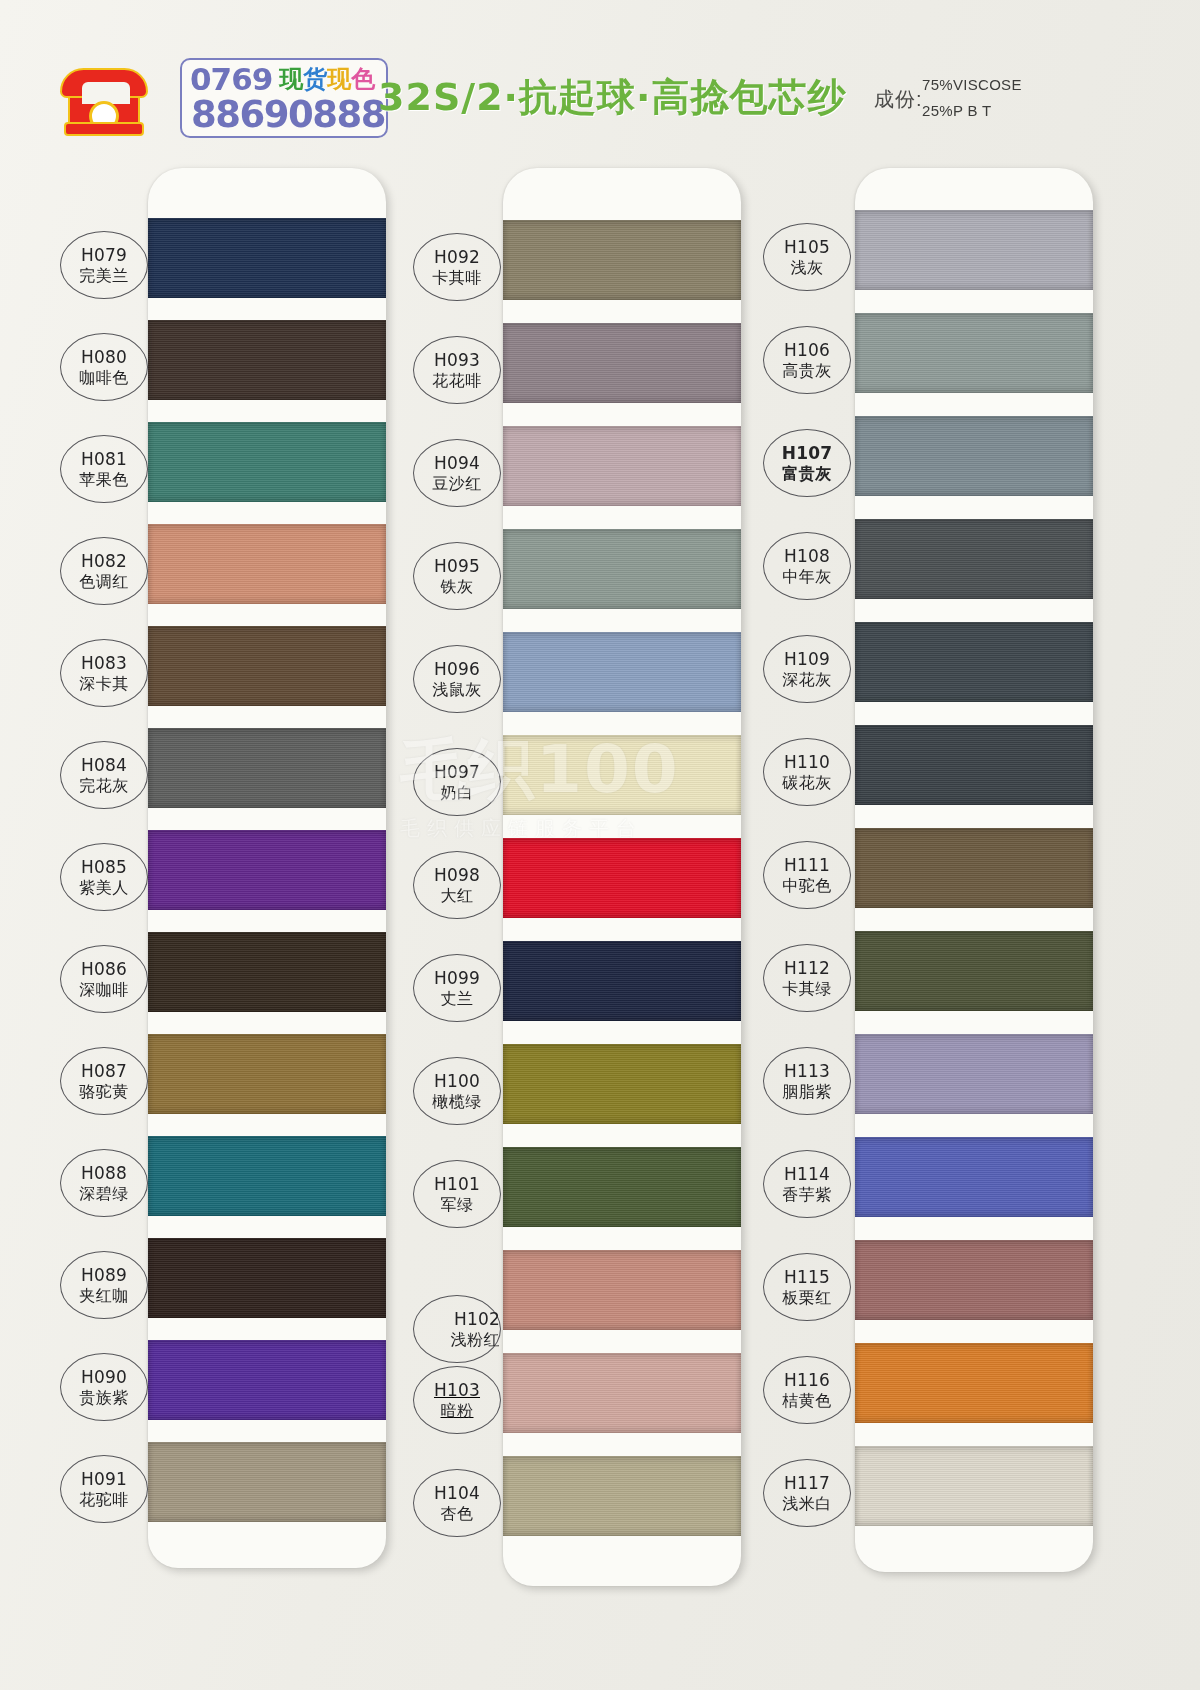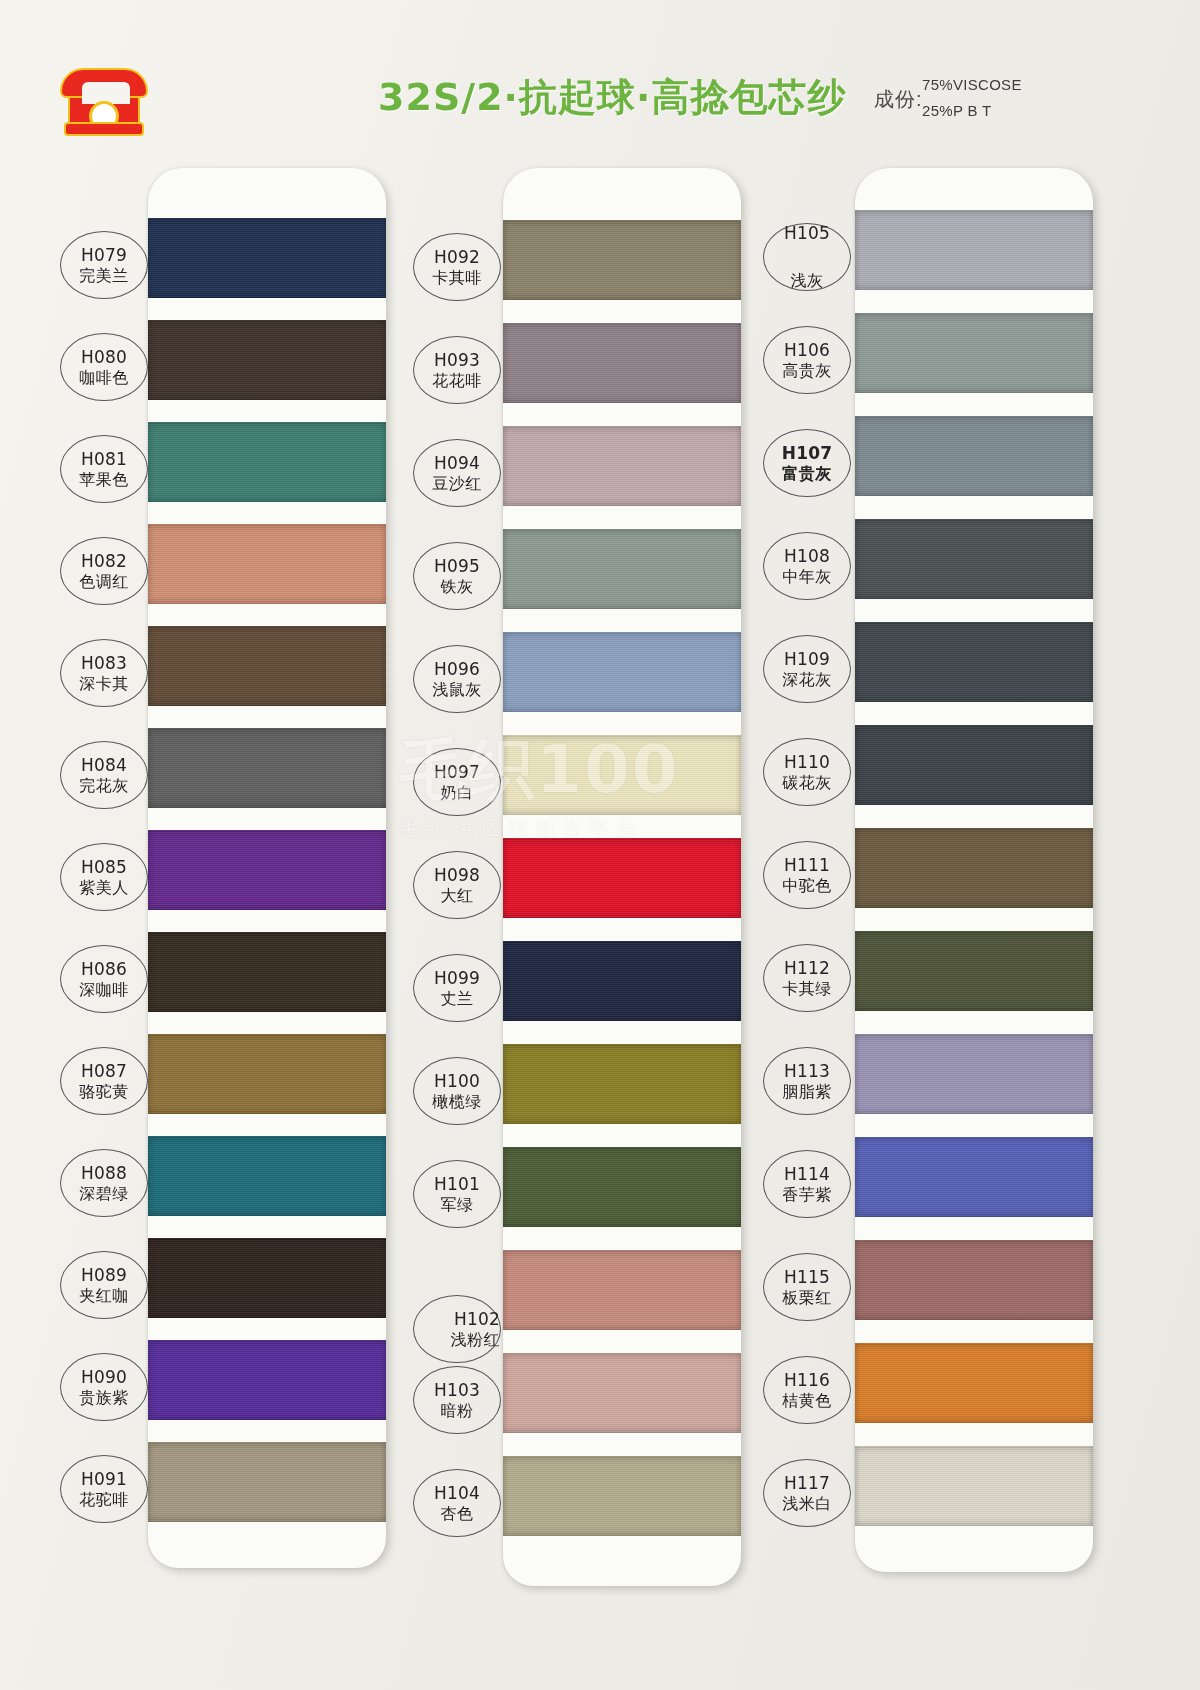--- a/index.html
+++ b/index.html
@@ -167,20 +167,27 @@
 <div id="card">
 
   <div class="header">
 
     <div class="phone-logo">
       <div class="tel-glyph">
         <div class="tel-body"></div>
         <div class="tel-handle"></div>
         <div class="tel-dial"></div>
         <div class="tel-base"></div>
+      </div>
+      <div class="tel-box">
+        <div class="tel-line1">
+          <span class="tel-code">0769</span>
+          <span class="xh"><i class="c1">现</i><i class="c2">货</i><i class="c3">现</i><i class="c4">色</i></span>
+        </div>
+        <div class="tel-num">88690888</div>
       </div>
     </div>
 
     <div class="title">32S/2·抗起球·高捻包芯纱</div>
 
     <div class="comp">
       <div class="comp-label">成份:</div>
       <div class="comp-lines">
         <div>75%VISCOSE</div>
         <div>25%P B T</div>
@@ -310,21 +317,21 @@
         <div class="cname">橄榄绿</div>
       </div>
       <div class="bubble" style="top: 992px;">
         <div class="code">H101</div>
         <div class="cname">军绿</div>
       </div>
       <div class="bubble" style="top: 1127px; align-items: flex-end;">
         <div class="code">H102</div>
         <div class="cname">浅粉红</div>
       </div>
-      <div class="bubble" style="top: 1198px;">
+      <div class="bubble" style="top: 1198px; text-decoration: underline;">
         <div class="code">H103</div>
         <div class="cname">暗粉</div>
       </div>
       <div class="bubble" style="top: 1301px;">
         <div class="code">H104</div>
         <div class="cname">杏色</div>
       </div>
     </div>
   <div class="col col3">
     <div class="strip">
@@ -335,21 +342,21 @@
         <div class="swatch" style="top: 454px; height: 80px; background: rgb(61, 70, 76);"></div>
         <div class="swatch" style="top: 557px; height: 80px; background: rgb(58, 65, 71);"></div>
         <div class="swatch" style="top: 660px; height: 80px; background: rgb(107, 90, 64);"></div>
         <div class="swatch" style="top: 763px; height: 80px; background: rgb(77, 83, 56);"></div>
         <div class="swatch" style="top: 866px; height: 80px; background: rgb(154, 148, 181);"></div>
         <div class="swatch" style="top: 969px; height: 80px; background: rgb(85, 96, 182);"></div>
         <div class="swatch" style="top: 1072px; height: 80px; background: rgb(156, 106, 103);"></div>
         <div class="swatch" style="top: 1175px; height: 80px; background: rgb(217, 125, 40);"></div>
         <div class="swatch" style="top: 1278px; height: 80px; background: rgb(221, 216, 203);"></div>
       </div>
-  <div class="bubble" style="top: 55px; justify-content: space-between;">
+  <div class="bubble" style="top: 55px;">
         <div class="code">H105</div>
         <div class="cname">浅灰</div>
       </div>
       <div class="bubble" style="top: 158px;">
         <div class="code">H106</div>
         <div class="cname">高贵灰</div>
       </div>
       <div class="bubble" style="top: 261px; font-weight: bold;">
         <div class="code">H107</div>
         <div class="cname">富贵灰</div>

